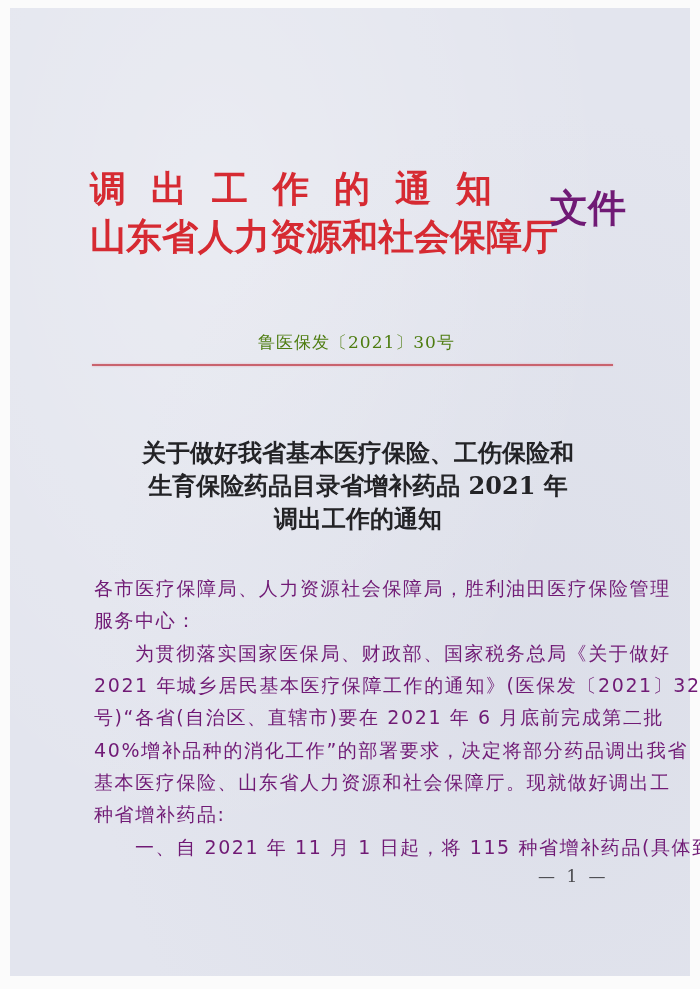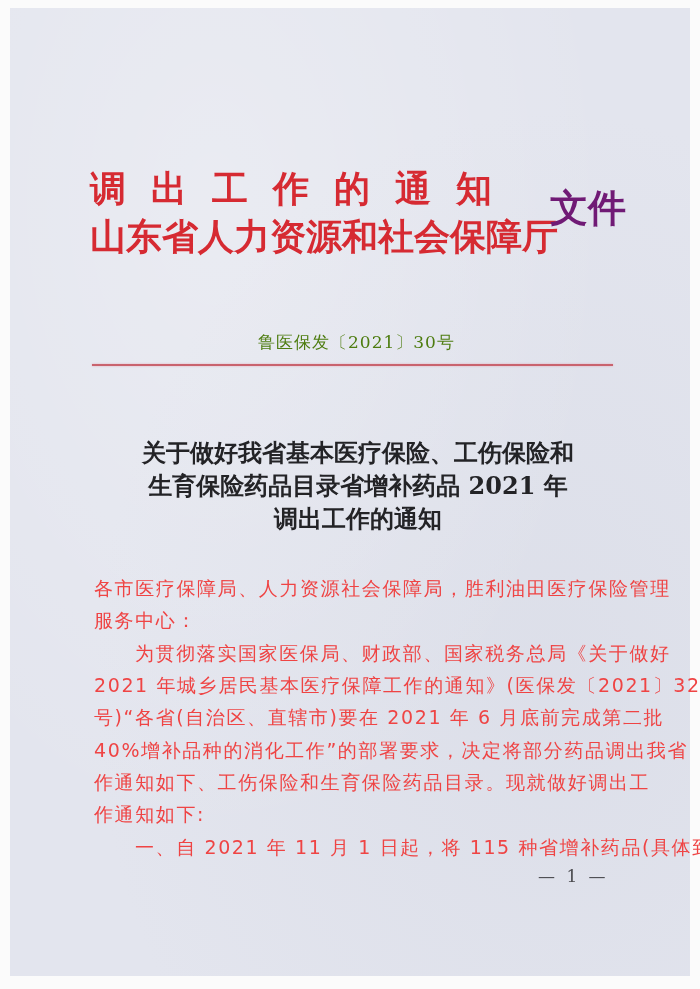--- a/index.html
+++ b/index.html
@@ -83,21 +83,21 @@
     .t1 { top: 436px; left: 8px; }
     .t2 { top: 469px; left: 8px; }
     .t3 { top: 502px; left: 8px; }
 
     
     .body-line {
       left: 94px;
       font-family: "DejaVu Sans", sans-serif;
       font-size: 19px;
       line-height: 26px;
-      color: #ef4444;
+      color: #701a75;
       letter-spacing: 1.6px;
     }
     .indent { left: 135px; }
 
     .page-number {
       left: 538px; top: 864px;
       font-family: "DejaVu Serif", serif;
       font-size: 17px;
       line-height: 24px;
       color: #4a4a4e;
@@ -119,17 +119,17 @@
 <div class="abs title-line t1">关于做好我省基本医疗保险、工伤保险和</div>
 <div class="abs title-line t2">生育保险药品目录省增补药品 2021 年</div>
 <div class="abs title-line t3">调出工作的通知</div>
 
 <div class="abs body-line" style="top:575px;">各市医疗保障局、人力资源社会保障局，胜利油田医疗保险管理</div>
 <div class="abs body-line" style="top:607px;">服务中心：</div>
 <div class="abs body-line indent" style="top:640px;">为贯彻落实国家医保局、财政部、国家税务总局《关于做好</div>
 <div class="abs body-line" style="top:672px;">2021 年城乡居民基本医疗保障工作的通知》(医保发〔2021〕32</div>
 <div class="abs body-line" style="top:704px;">号)“各省(自治区、直辖市)要在 2021 年 6 月底前完成第二批</div>
 <div class="abs body-line" style="top:737px;">40%增补品种的消化工作”的部署要求，决定将部分药品调出我省</div>
-<div class="abs body-line" style="top:769px;">作通知如下、工伤保险和生育保险药品目录。现就做好调出工</div>
-<div class="abs body-line" style="top:801px;">作通知如下:</div>
+<div class="abs body-line" style="top:769px;">基本医疗保险、山东省人力资源和社会保障厅。现就做好调出工</div>
+<div class="abs body-line" style="top:801px;">种省增补药品:</div>
 <div class="abs body-line indent" style="top:834px;">一、自 2021 年 11 月 1 日起，将 115 种省增补药品(具体到</div>
 
 <div class="abs page-number">— 1 —</div>
 
 </body></html>

